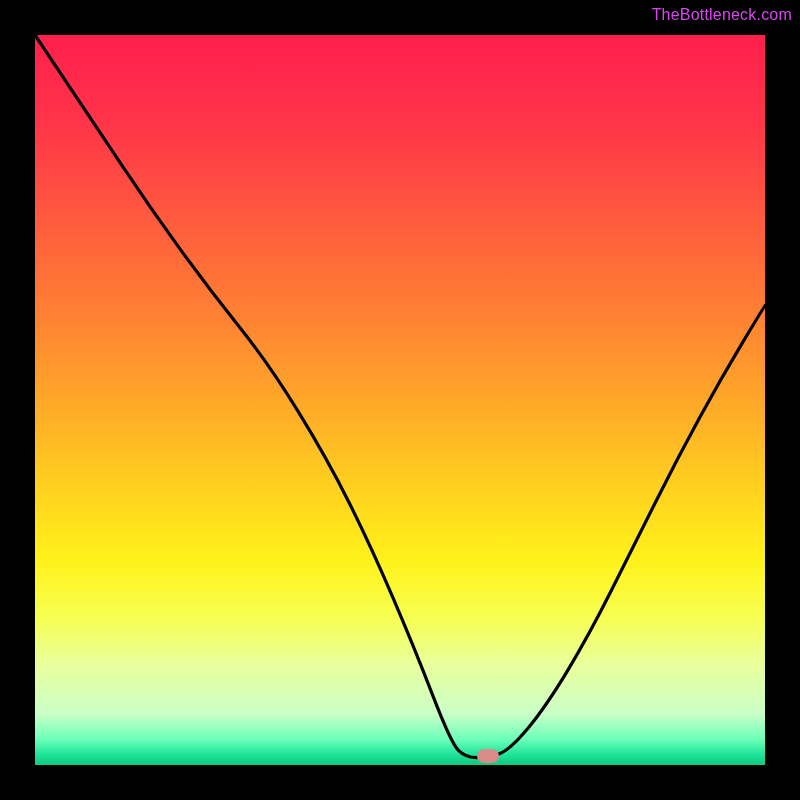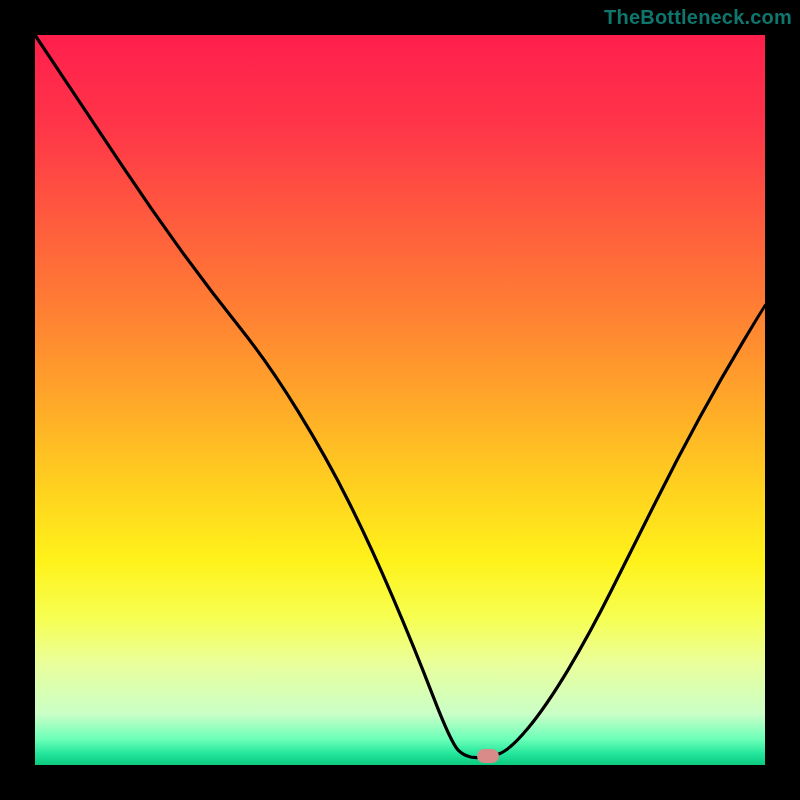--- a/index.html
+++ b/index.html
@@ -32,23 +32,23 @@
     inset: 0;
   }
   svg.curve {
     position: absolute;
     inset: 0;
   }
   .watermark {
     position: absolute;
     top: 6px;
     right: 8px;
-    color: #0f766e;
-    font-size: 20px;
-    font-weight: 700;
+    color: #d946ef;
+    font-size: 16px;
+    font-weight: 400;
     letter-spacing: 0.2px;
   }
   .marker {
     position: absolute;
     width: 22px;
     height: 14px;
     border-radius: 7px;
     background: #d98b89;
     transform: translate(-50%, -50%);
   }

